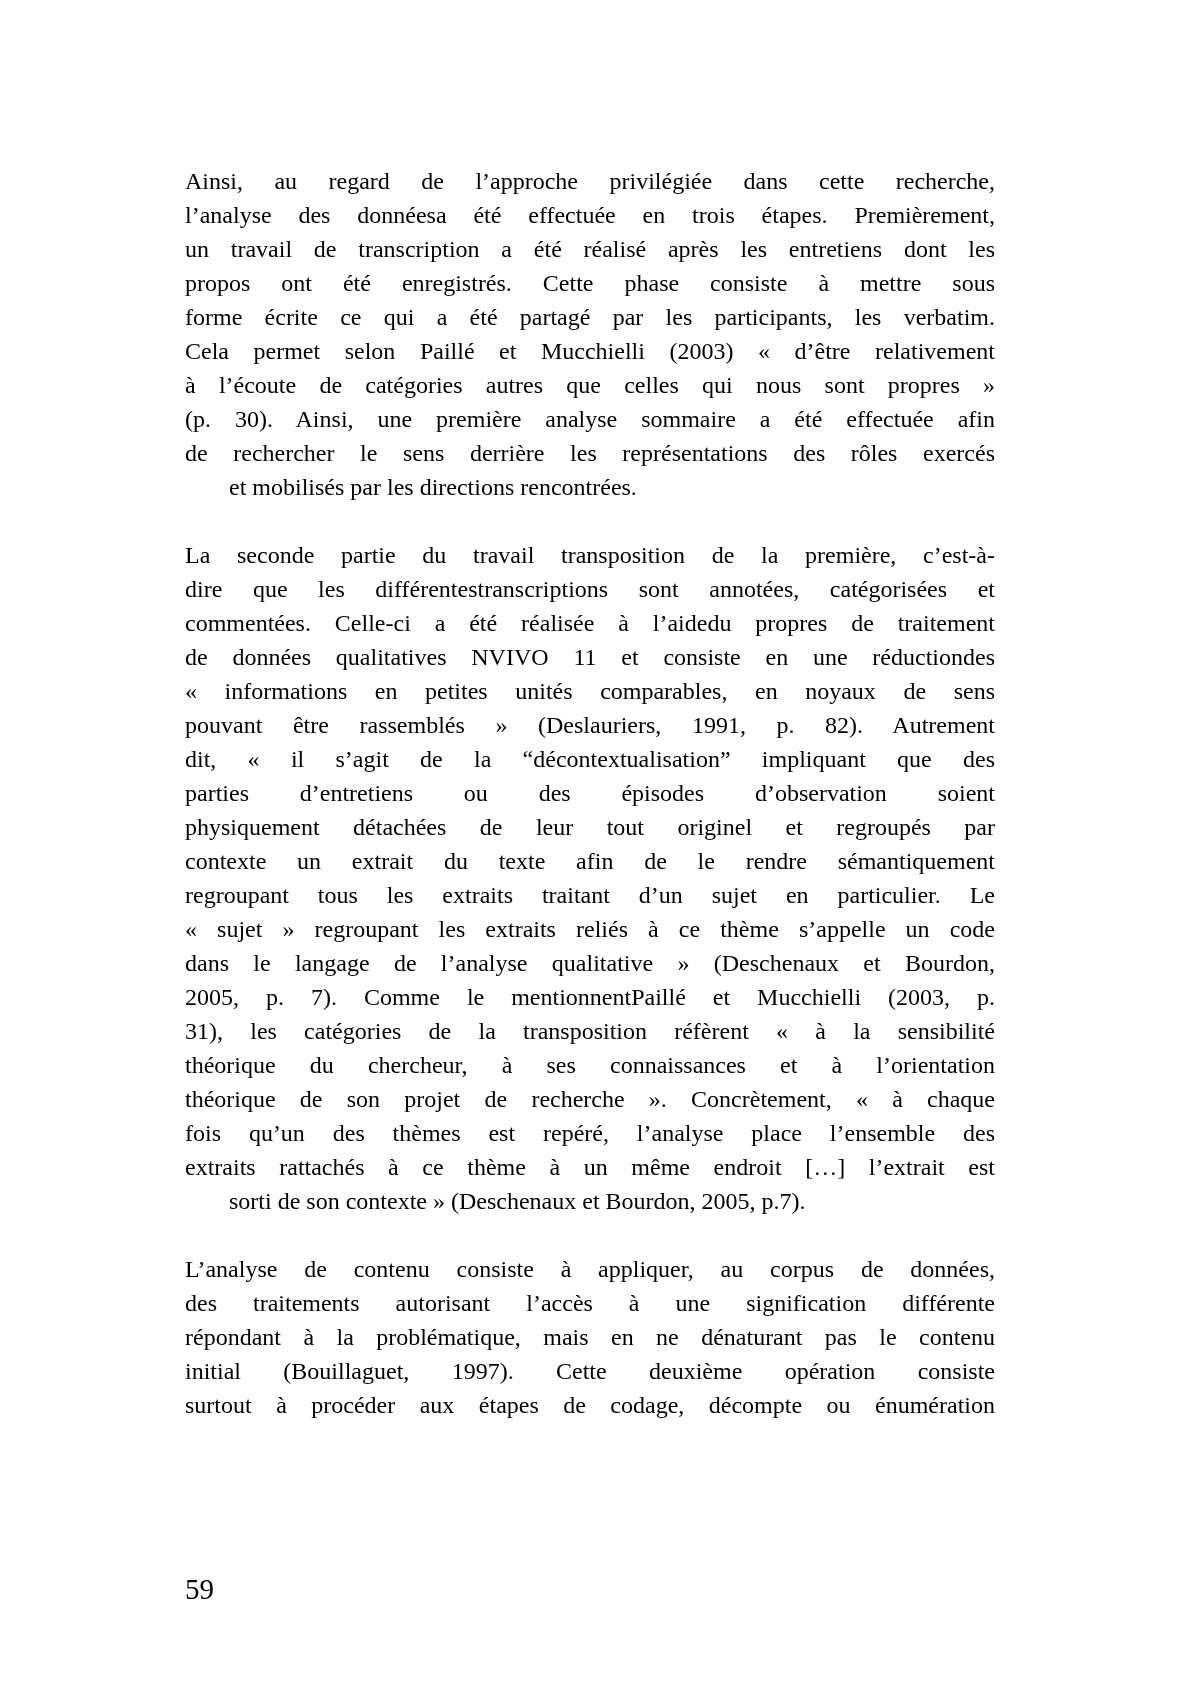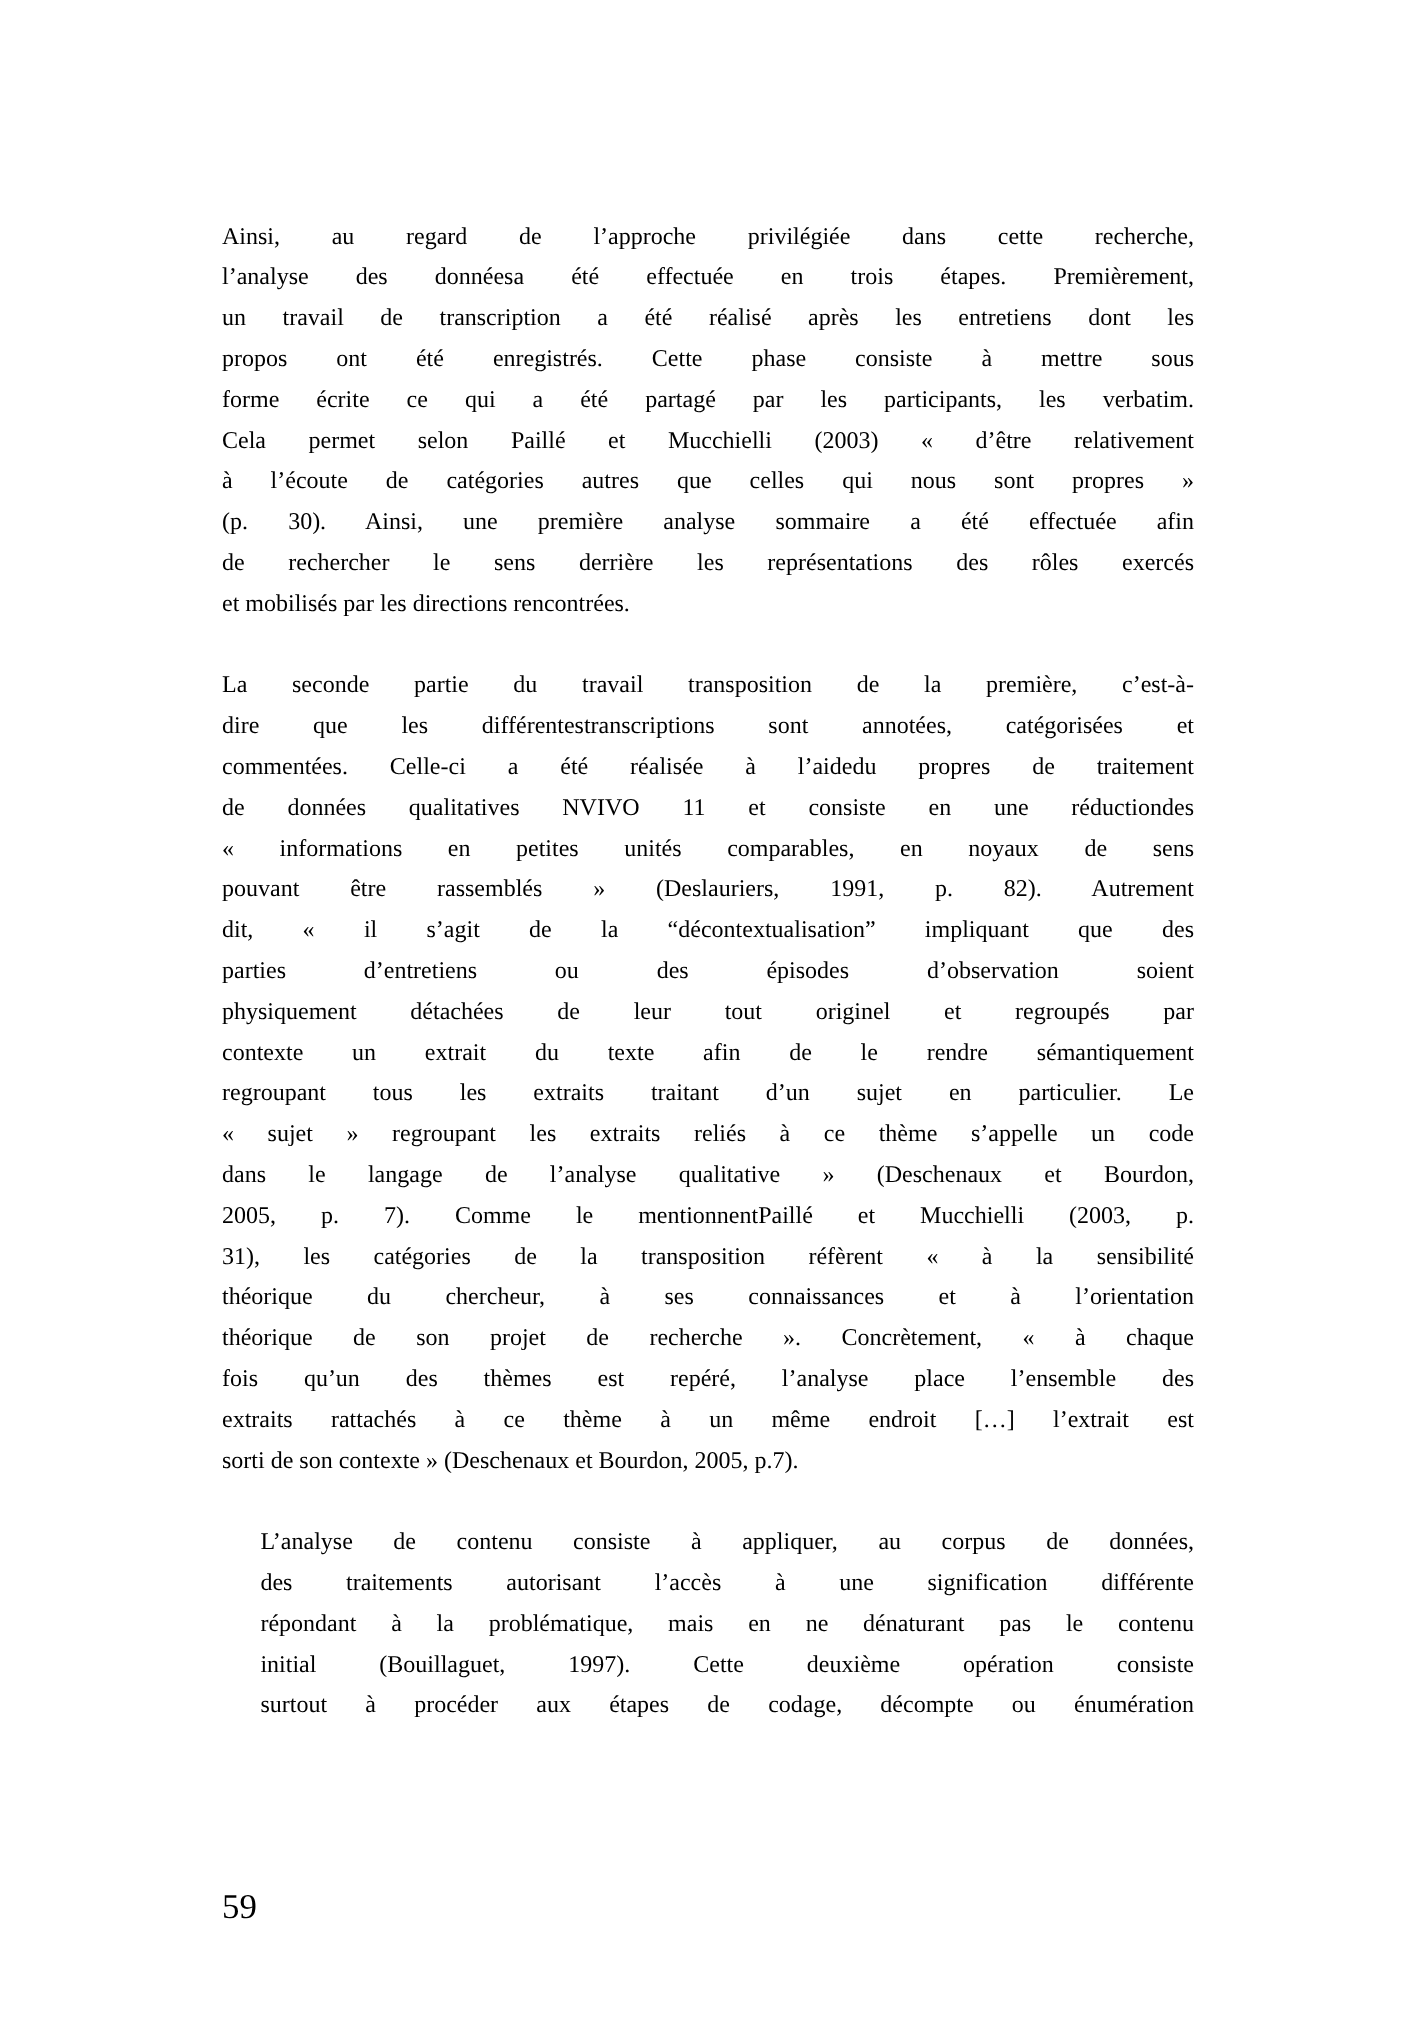--- a/index.html
+++ b/index.html
@@ -10,37 +10,38 @@
     color: #000000;
   }
   .page {
     position: relative;
     width: 1189px; height: 1683px;
     background: #ffffff;
     overflow: hidden;
   }
   .text-block {
     position: absolute;
-    left: 185px; top: 180px; width: 810px;
-    font-size: 20px;
+    left: 185px; top: 164px; width: 810px;
+    font-size: 24px;
     line-height: 34px;
     color: #000000;
   }
   .paragraph { margin: 0 0 34px 0; }
-  .paragraph:last-child { margin-bottom: 0; margin-left: 32px; }
+  .paragraph:last-child { margin-bottom: 0; }
   .line {
     text-align: justify;
     text-align-last: justify;
     -moz-text-align-last: justify;
     white-space: normal;
     height: 34px;
     overflow: visible;
   }
   .line.last {
     text-align-last: left;
+    margin-left: 44px;
     -moz-text-align-last: left;
   }
   .page-number {
     position: absolute;
     left: 185px; top: 1572px; width: 810px;
     font-size: 29px;
     line-height: 34px;
     text-align: left;
   }
 </style>

